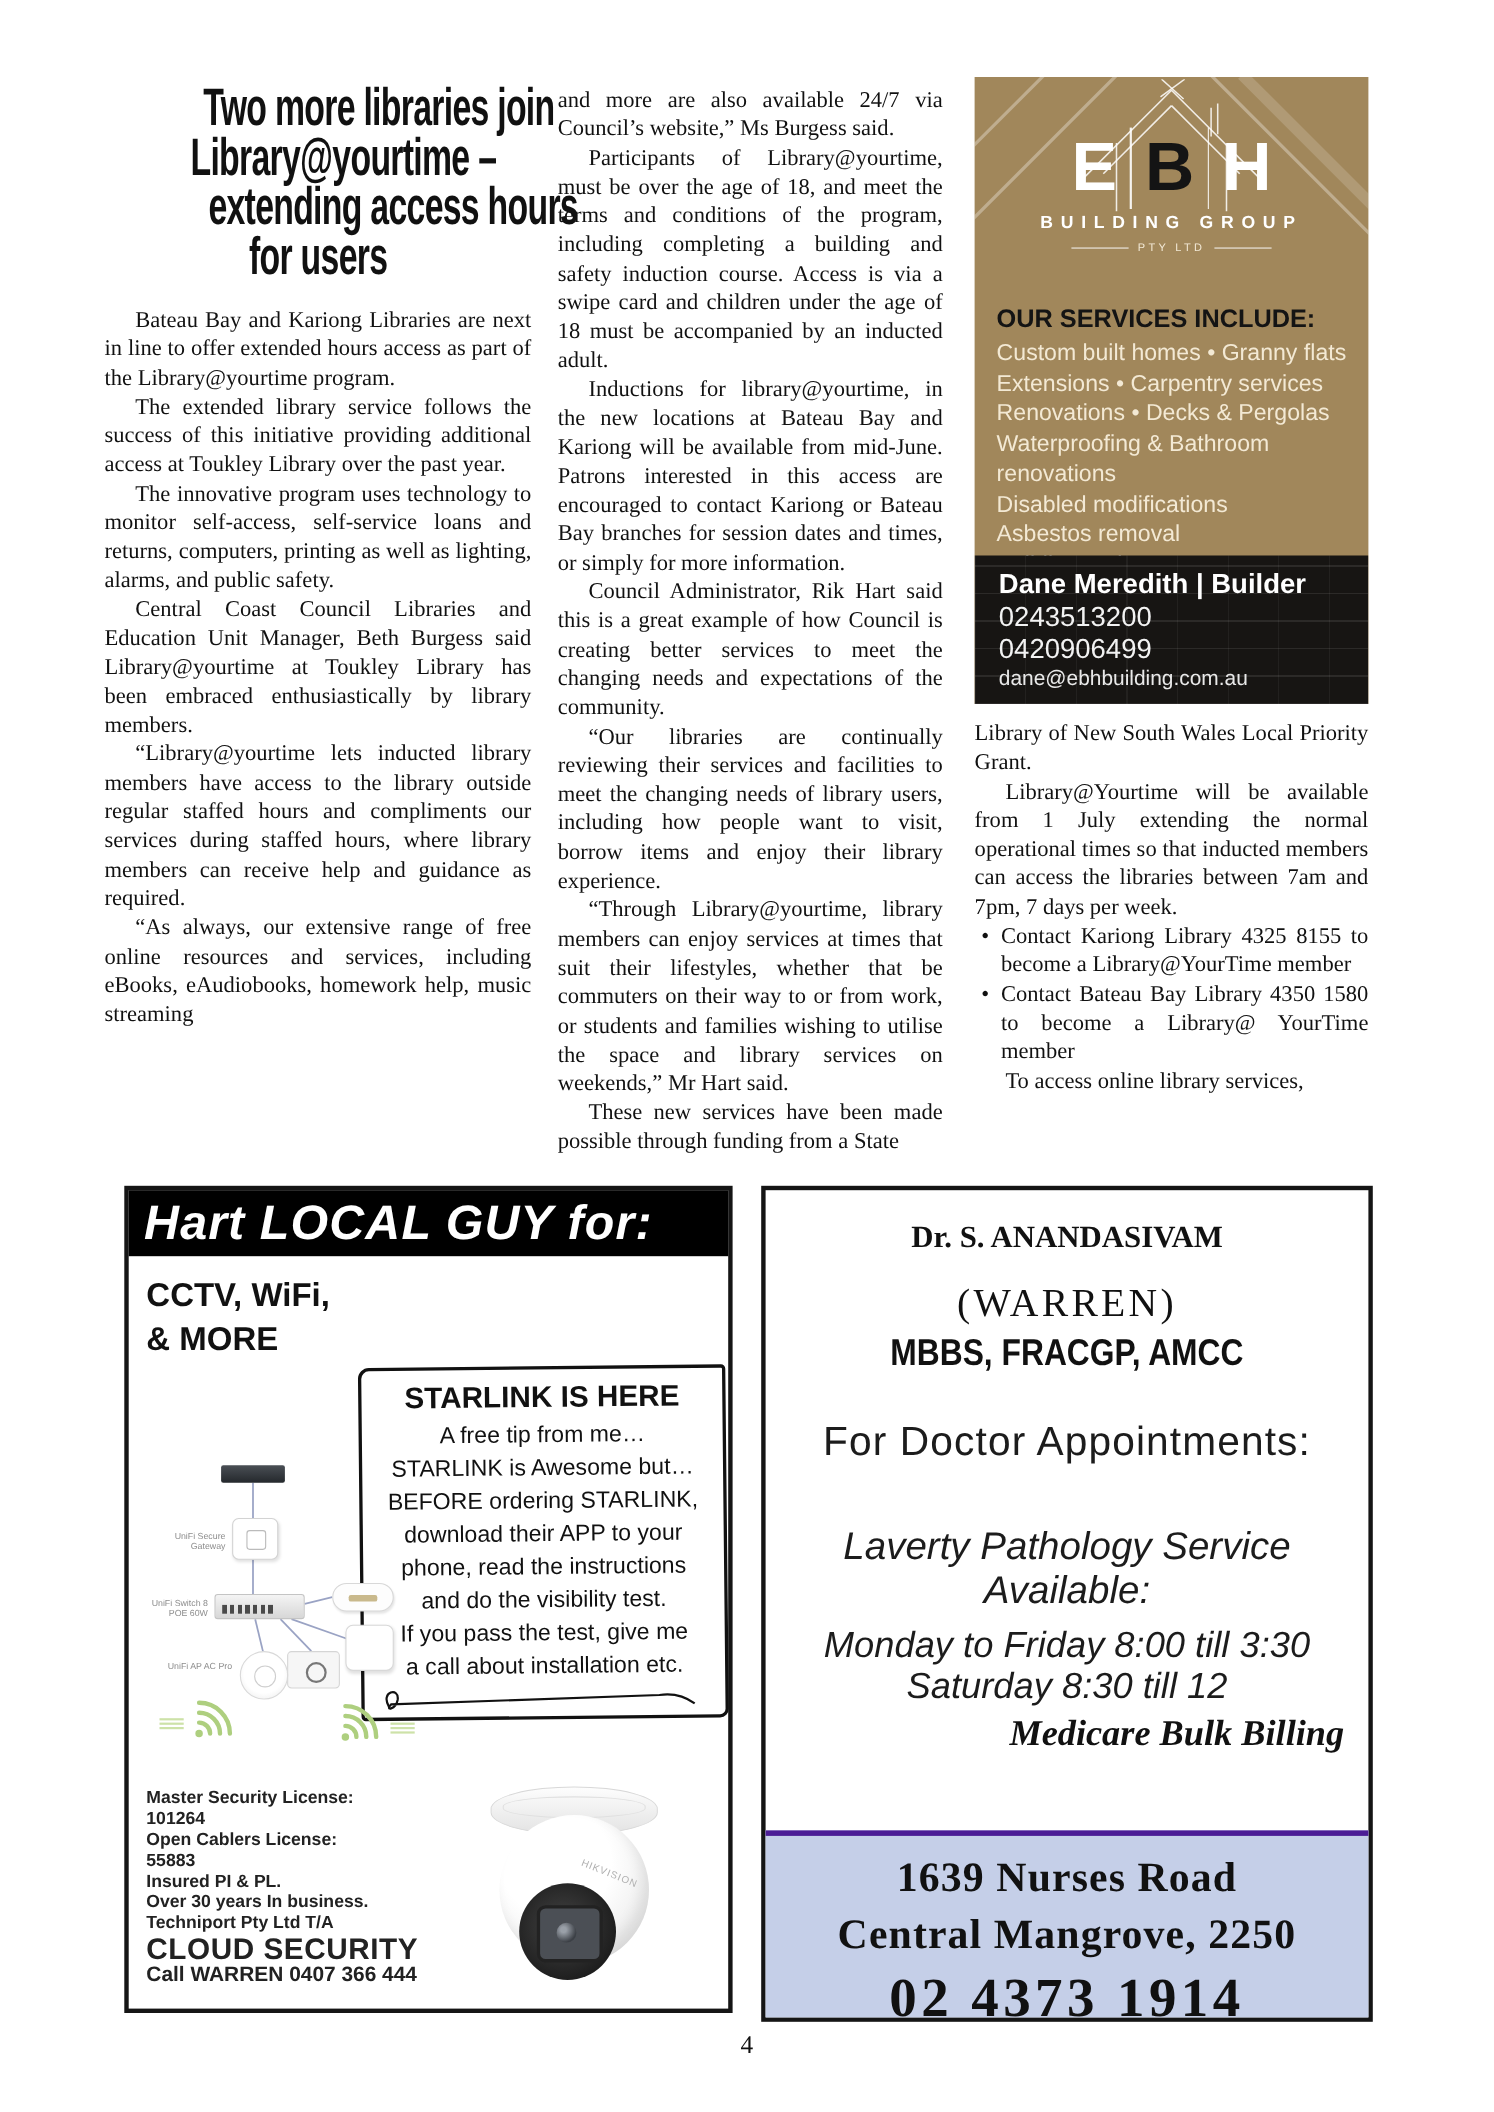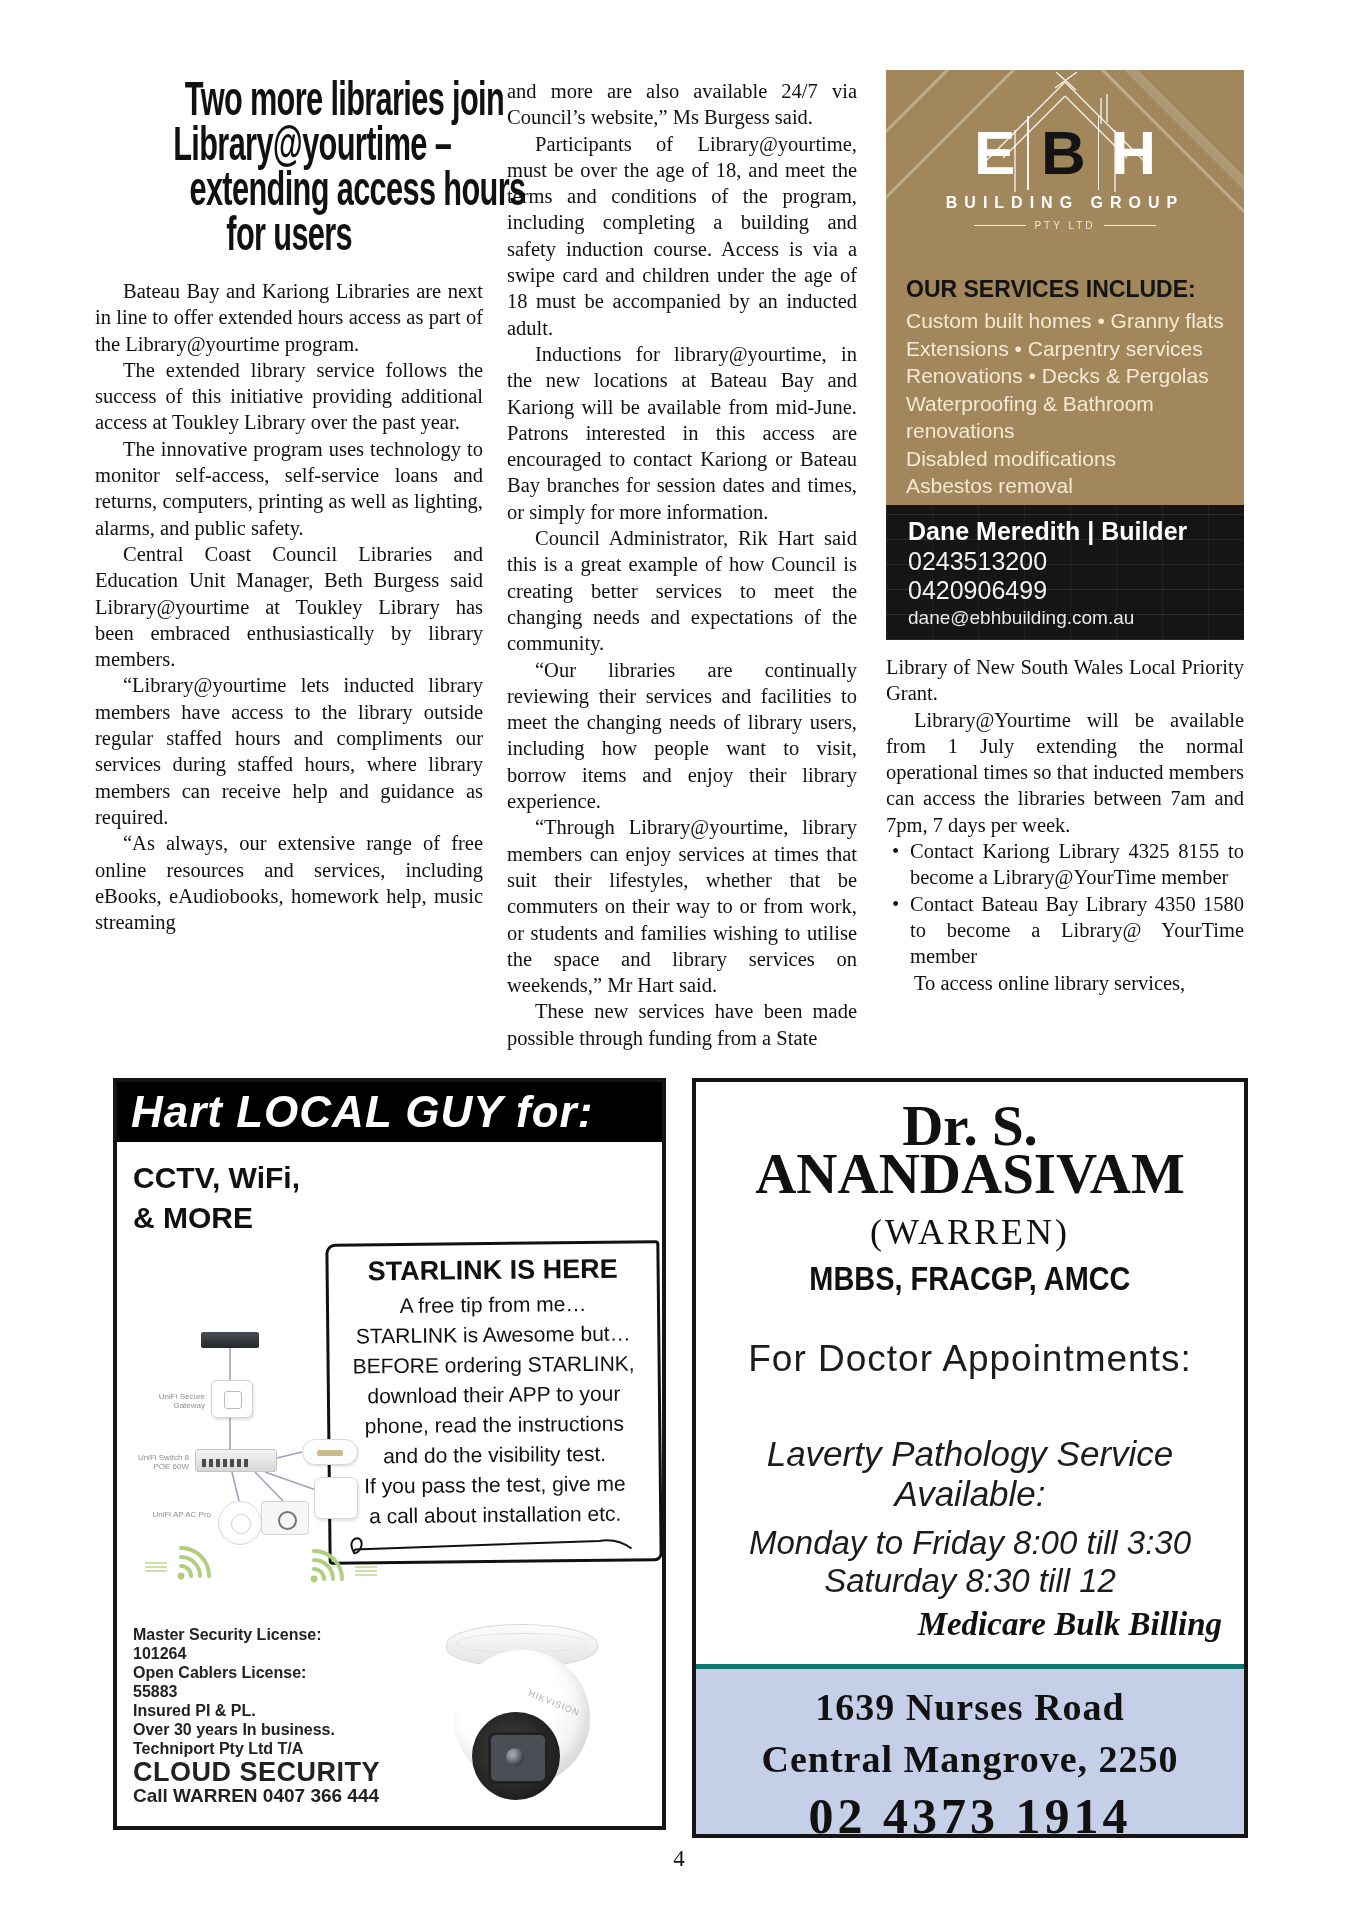--- a/index.html
+++ b/index.html
@@ -106,36 +106,36 @@
   .cam-lens::before{content:"";position:absolute;left:16px;top:20px;width:54px;height:46px;
             background:#4b4f55;border-radius:8px;border:3px solid #222;}
   .cam-lens::after{content:"";position:absolute;left:34px;top:36px;width:18px;height:18px;border-radius:50%;
             background:radial-gradient(circle at 35% 35%,#9aa0a8 15%,#3c4046 70%);}
   .cam-brand{position:absolute;right:8px;top:48px;font-family:"Liberation Sans",sans-serif;
              font-size:9px;color:#b0b0b0;transform:rotate(22deg);letter-spacing:1px;}
 
   
   .doctor-ad{position:absolute;left:692px;top:1078px;width:556px;height:760px;border:4px solid #151515;
              background:#fff;box-sizing:border-box;text-align:center;}
-  .doc-name{margin-top:20px;font-family:"Liberation Serif",serif;font-weight:700;font-size:57px;line-height:48px;}
+  .doc-name{margin-top:20px;font-family:"Liberation Serif",serif;font-weight:700;font-size:28px;line-height:48px;}
   .doc-alias{margin-top:12px;font-family:"Liberation Serif",serif;font-size:36px;line-height:44px;letter-spacing:3px;}
   .doc-quals{margin-top:2px;font-family:"Liberation Sans",sans-serif;font-weight:700;font-size:34px;line-height:44px;}
   .doc-quals span{display:inline-block;transform:scaleX(.85);transform-origin:center;}
   .doc-appt1{margin-top:36px;font-family:"Liberation Sans",sans-serif;font-size:37px;line-height:46px;
              font-weight:400;letter-spacing:1px;color:#1c1c1c;}
   .doc-appt2{margin-top:12px;font-family:"Liberation Sans",sans-serif;font-size:37px;line-height:46px;
              font-weight:400;letter-spacing:1px;color:#1c1c1c;}
   .doc-path1{margin-top:52px;font-family:"Liberation Sans",sans-serif;font-style:italic;font-size:35px;line-height:40px;color:#1c1c1c;}
   .doc-path2{font-family:"Liberation Sans",sans-serif;font-style:italic;font-size:35px;line-height:40px;color:#1c1c1c;}
   .doc-path3{margin-top:10px;font-family:"Liberation Sans",sans-serif;font-style:italic;font-size:33px;line-height:38px;color:#1c1c1c;}
   .doc-path4{font-family:"Liberation Sans",sans-serif;font-style:italic;font-size:33px;line-height:38px;color:#1c1c1c;}
   .doc-billing{margin-top:4px;text-align:right;padding-right:22px;font-family:"Liberation Serif",serif;
                font-weight:700;font-style:italic;font-size:33px;line-height:40px;}
   .doc-address{position:absolute;left:0;right:0;bottom:0;height:170px;background:#c5cfe8;
-               border-top:5px solid #0f766e;box-sizing:border-box;padding-top:12px;}
+               border-top:5px solid #4c1d95;box-sizing:border-box;padding-top:12px;}
   .addr-line{font-family:"Liberation Serif",serif;font-weight:700;font-size:38px;line-height:52px;letter-spacing:1px;}
   .addr-phone{font-family:"Liberation Serif",serif;font-weight:700;font-size:50px;line-height:62px;letter-spacing:4px;}
 
   .page-num{position:absolute;left:0;right:0;top:1846px;text-align:center;
             font-family:"Liberation Serif",serif;font-size:23px;}
 </style>
 </head>
 <body>
 
 <div class="page">

